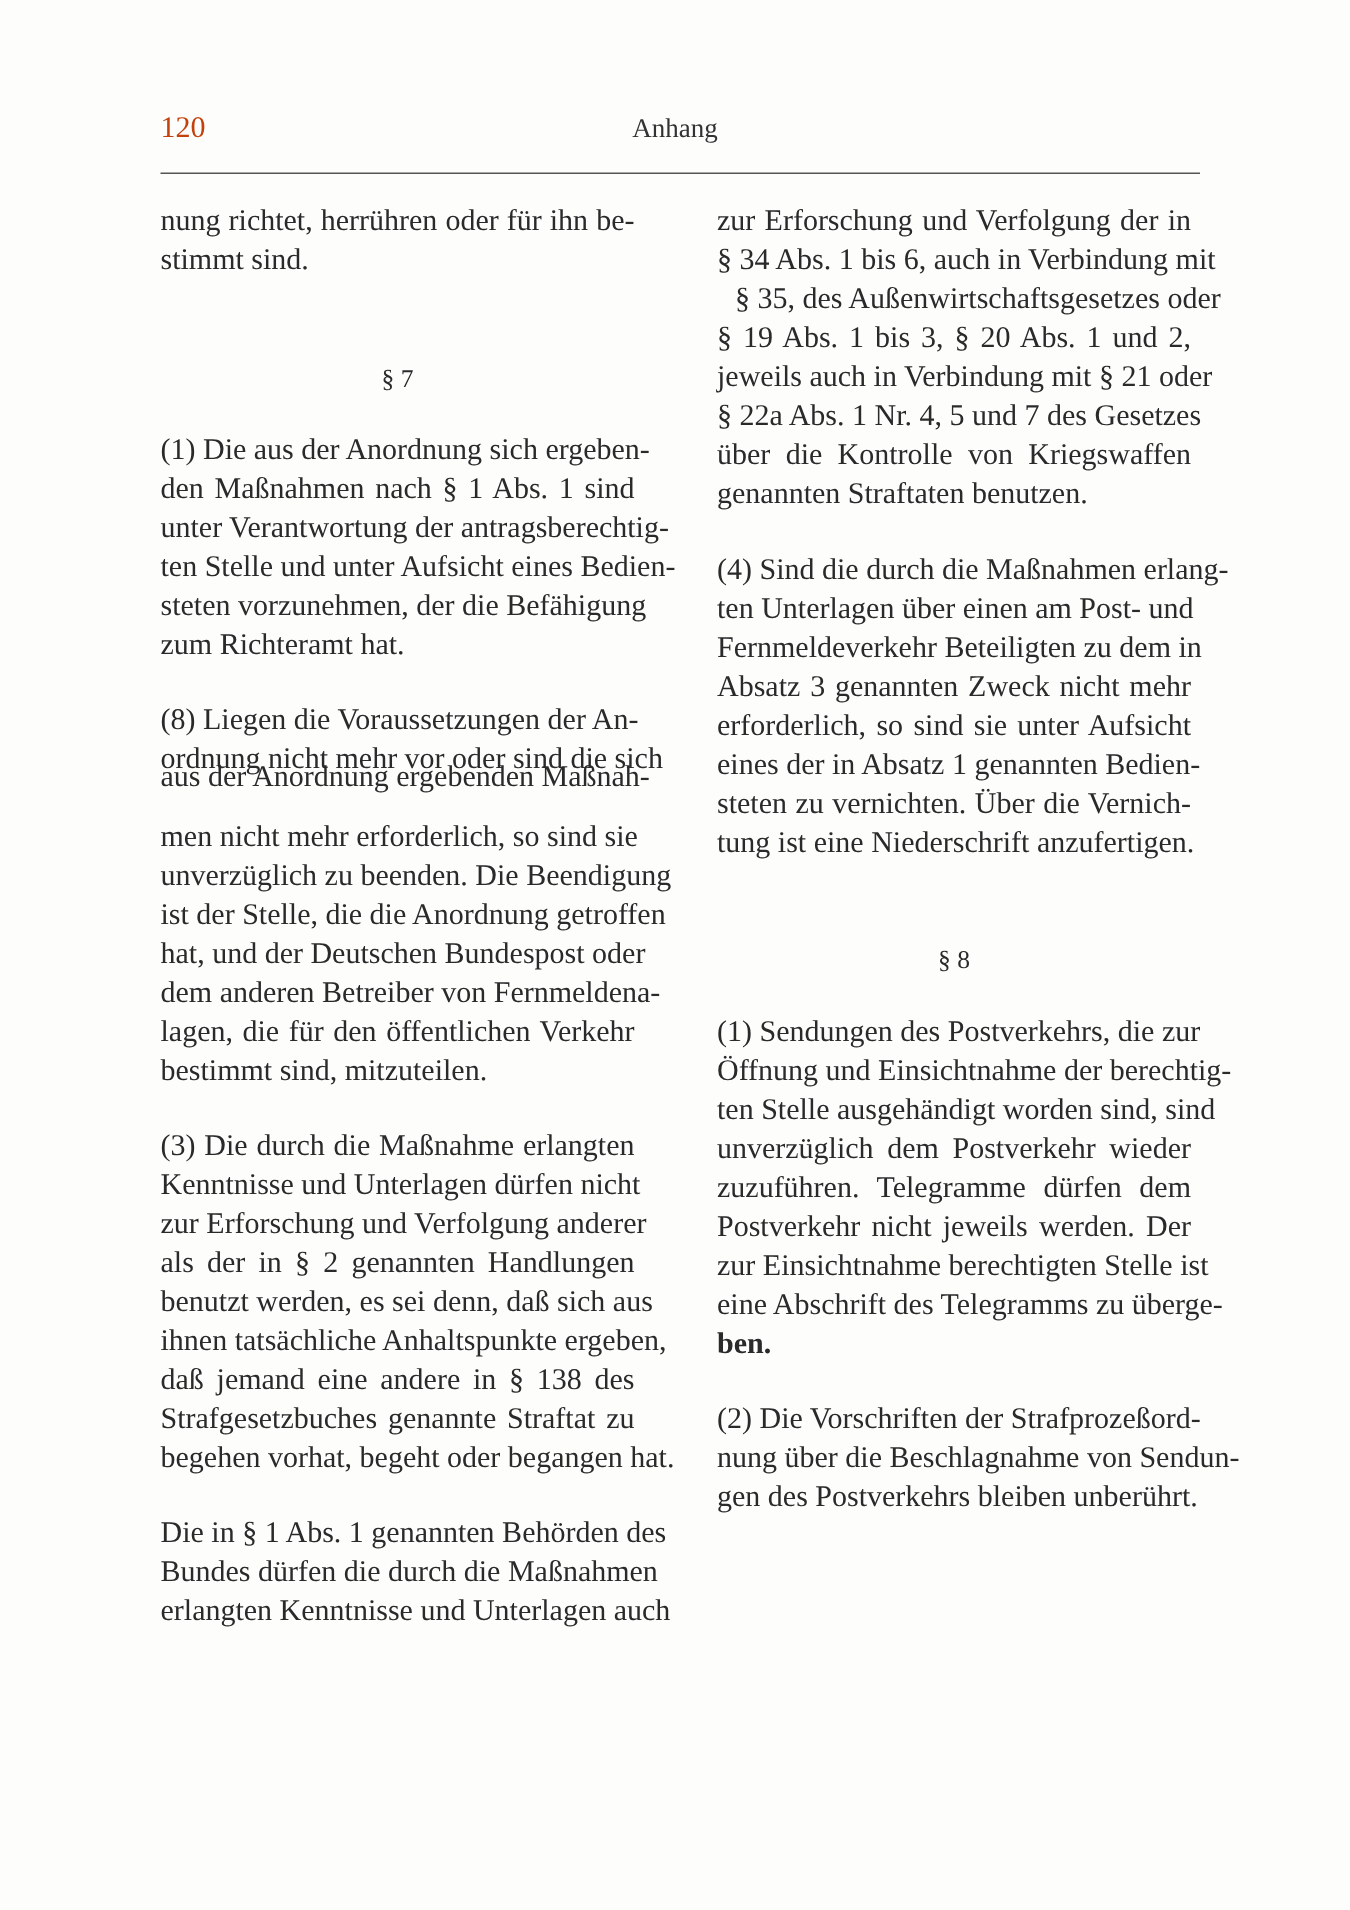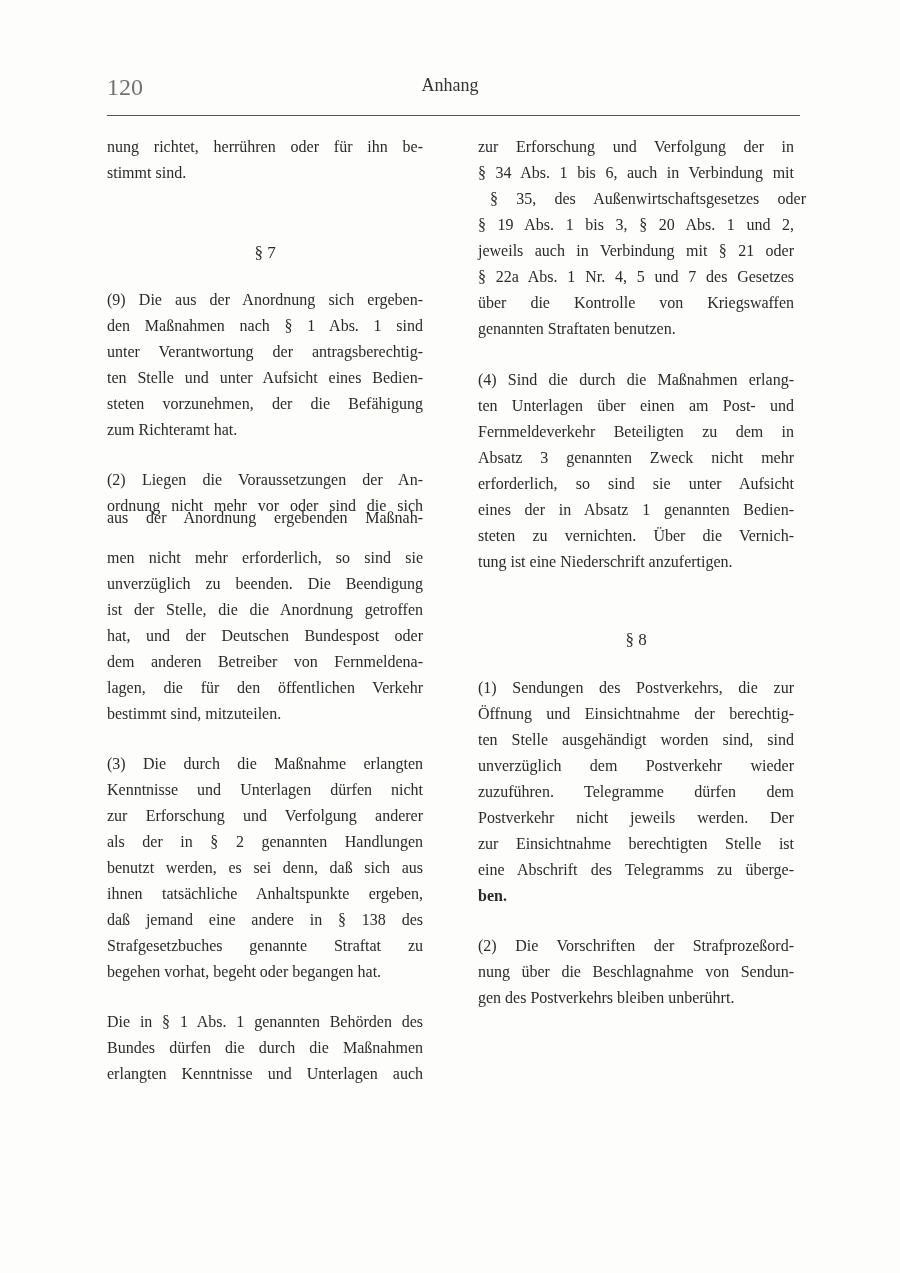--- a/index.html
+++ b/index.html
@@ -1,47 +1,47 @@
 <!DOCTYPE html>
 <html><head>
 <meta charset="utf-8">
 <style>
   html, body { margin:0; padding:0; }
   body { width:900px; height:1273px; background:#fdfdfc; position:relative; overflow:hidden;
          font-family:"Liberation Serif","DejaVu Serif",serif; color:#2a2a2a; }
-  .pnum { position:absolute; left:107px; top:74px; font-size:24px; color:#737373; }
+  .pnum { position:absolute; left:107px; top:74px; font-size:20px; color:#c2410c; }
   .rtitle { position:absolute; left:0; width:900px; top:75px; text-align:center; font-size:18px; color:#333; }
   .rule { position:absolute; left:107px; top:115px; width:693px; height:1px; background:#555; }
   .col { position:absolute; top:0; }
   .col.left { left:107px; width:316px; }
   .col.right { left:478px; width:316px; }
-  .ln { position:absolute; left:0; width:100%; font-size:16px; line-height:20px; white-space:nowrap;
+  .ln { position:absolute; left:0; width:100%; font-size:20px; line-height:20px; white-space:nowrap;
         text-align:justify; text-align-last:justify; }
   .ln.last { text-align-last:left; }
   .sec { position:absolute; left:0; width:100%; text-align:center; font-size:17px; }
 </style>
 </head>
 <body>
 
 <div>
   <div class="pnum">120</div>
   <div class="rtitle">Anhang</div>
   <div class="rule"></div>
 
   <div class="col left" id="col-left">
       <div class="ln" style="top: 137px;">nung richtet, herrühren oder für ihn be-</div>
       <div class="ln last" style="top: 163px;">stimmt sind.</div>
       <div class="sec" style="top: 243px;">§ 7</div>
-      <div class="ln" style="top: 290px;">(9) Die aus der Anordnung sich ergeben-</div>
+      <div class="ln" style="top: 290px;">(1) Die aus der Anordnung sich ergeben-</div>
       <div class="ln" style="top: 316px;">den Maßnahmen nach § 1 Abs. 1 sind</div>
       <div class="ln" style="top: 342px;">unter Verantwortung der antragsberechtig-</div>
       <div class="ln" style="top: 368px;">ten Stelle und unter Aufsicht eines Bedien-</div>
       <div class="ln" style="top: 394px;">steten vorzunehmen, der die Befähigung</div>
       <div class="ln last" style="top: 420px;">zum Richteramt hat.</div>
-      <div class="ln" style="top: 470px;">(2) Liegen die Voraussetzungen der An-</div>
+      <div class="ln" style="top: 470px;">(8) Liegen die Voraussetzungen der An-</div>
       <div class="ln" style="top: 496px;">ordnung nicht mehr vor oder sind die sich</div>
       <div class="ln" style="top: 508px;">aus der Anordnung ergebenden Maßnah-</div>
       <div class="ln" style="top: 548px;">men nicht mehr erforderlich, so sind sie</div>
       <div class="ln" style="top: 574px;">unverzüglich zu beenden. Die Beendigung</div>
       <div class="ln" style="top: 600px;">ist der Stelle, die die Anordnung getroffen</div>
       <div class="ln" style="top: 626px;">hat, und der Deutschen Bundespost oder</div>
       <div class="ln" style="top: 652px;">dem anderen Betreiber von Fernmeldena-</div>
       <div class="ln" style="top: 678px;">lagen, die für den öffentlichen Verkehr</div>
       <div class="ln last" style="top: 704px;">bestimmt sind, mitzuteilen.</div>
       <div class="ln" style="top: 754px;">(3) Die durch die Maßnahme erlangten</div>

